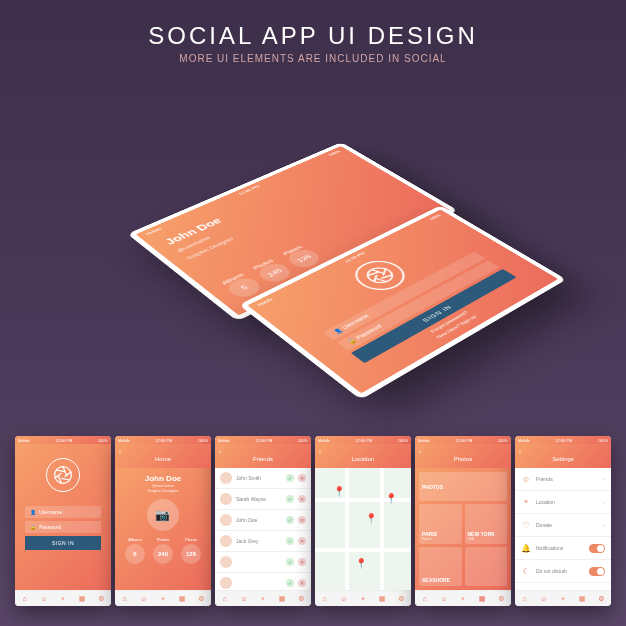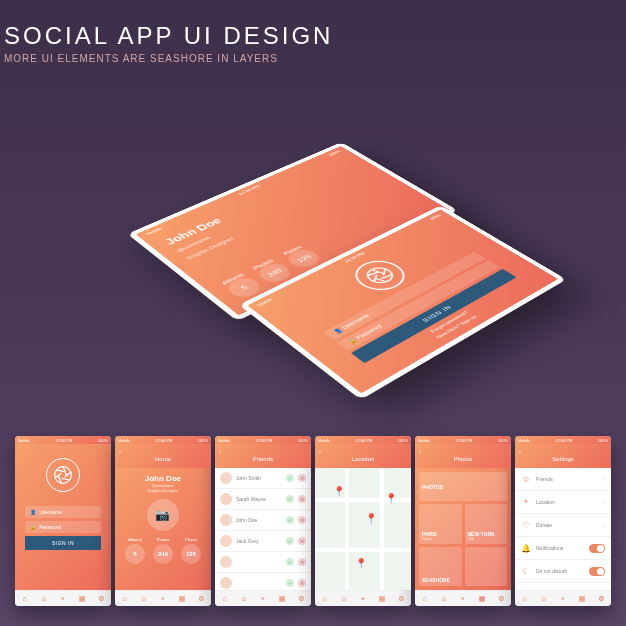--- a/index.html
+++ b/index.html
@@ -1,17 +1,17 @@
 <!DOCTYPE html>
 <html><head>
 <meta charset="utf-8">
 <style>
 *{margin:0;padding:0;box-sizing:border-box;font-family:Arial,sans-serif}
 body{width:626px;height:626px;background:linear-gradient(180deg,#3d2f4a 0%,#4a3858 50%,#5a4668 100%);position:relative;overflow:hidden}
-.header{text-align:left;padding:22px 4px 8px}
+.header{text-align:center;padding:22px 16px 8px}
 .header h1{color:#fff;font-size:24px;font-weight:300;letter-spacing:3px}
 .header p{color:#d4a5a5;font-size:10px;letter-spacing:1px;margin-top:3px}
 .stage{position:relative;height:340px;perspective:1200px;margin-top:5px}
 .iso{position:absolute;width:280px;height:180px;border-radius:8px;background:linear-gradient(135deg,#f7a06b 0%,#ec6b5c 100%);border:6px solid #fff;box-shadow:0 30px 50px rgba(0,0,0,.45)}
 .iso1{left:155px;top:55px;transform:rotateX(55deg) rotateZ(-40deg)}
 .iso2{left:265px;top:125px;transform:rotateX(55deg) rotateZ(-40deg)}
 .iso-status{display:flex;justify-content:space-between;padding:4px 8px;font-size:6px;color:#fff}
 .iso-logo{width:50px;height:50px;border:2px solid #fff;border-radius:50%;margin:8px auto;display:flex;align-items:center;justify-content:center}
 .iso-logo svg{width:30px;height:30px}
 .iso-field{background:rgba(255,255,255,.15);margin:4px 30px;padding:4px 8px;font-size:7px;color:#fff;border-radius:2px}
@@ -67,21 +67,21 @@
 .slbl{font-size:5px;color:#888;flex:1}
 .tog{width:16px;height:9px;border-radius:5px;background:#ec8866;position:relative}
 .tog::after{content:"";position:absolute;width:7px;height:7px;background:#fff;border-radius:50%;top:1px;right:1px}
 .sarr{color:#ccc;font-size:6px}
 </style>
 </head>
 <body>
 
 <div class="header">
   <h1>SOCIAL APP UI DESIGN</h1>
-  <p>MORE UI ELEMENTS ARE SEASHORE IN LAYERS</p>
+  <p>MORE UI ELEMENTS ARE INCLUDED IN SOCIAL</p>
 </div>
 
 <div class="stage">
   <div class="iso iso1">
     <div class="iso-status">
       <span>Mobile</span>
       <span>12:00 PM</span>
       <span>100%</span>
     </div>
     <div class="iso-name">

